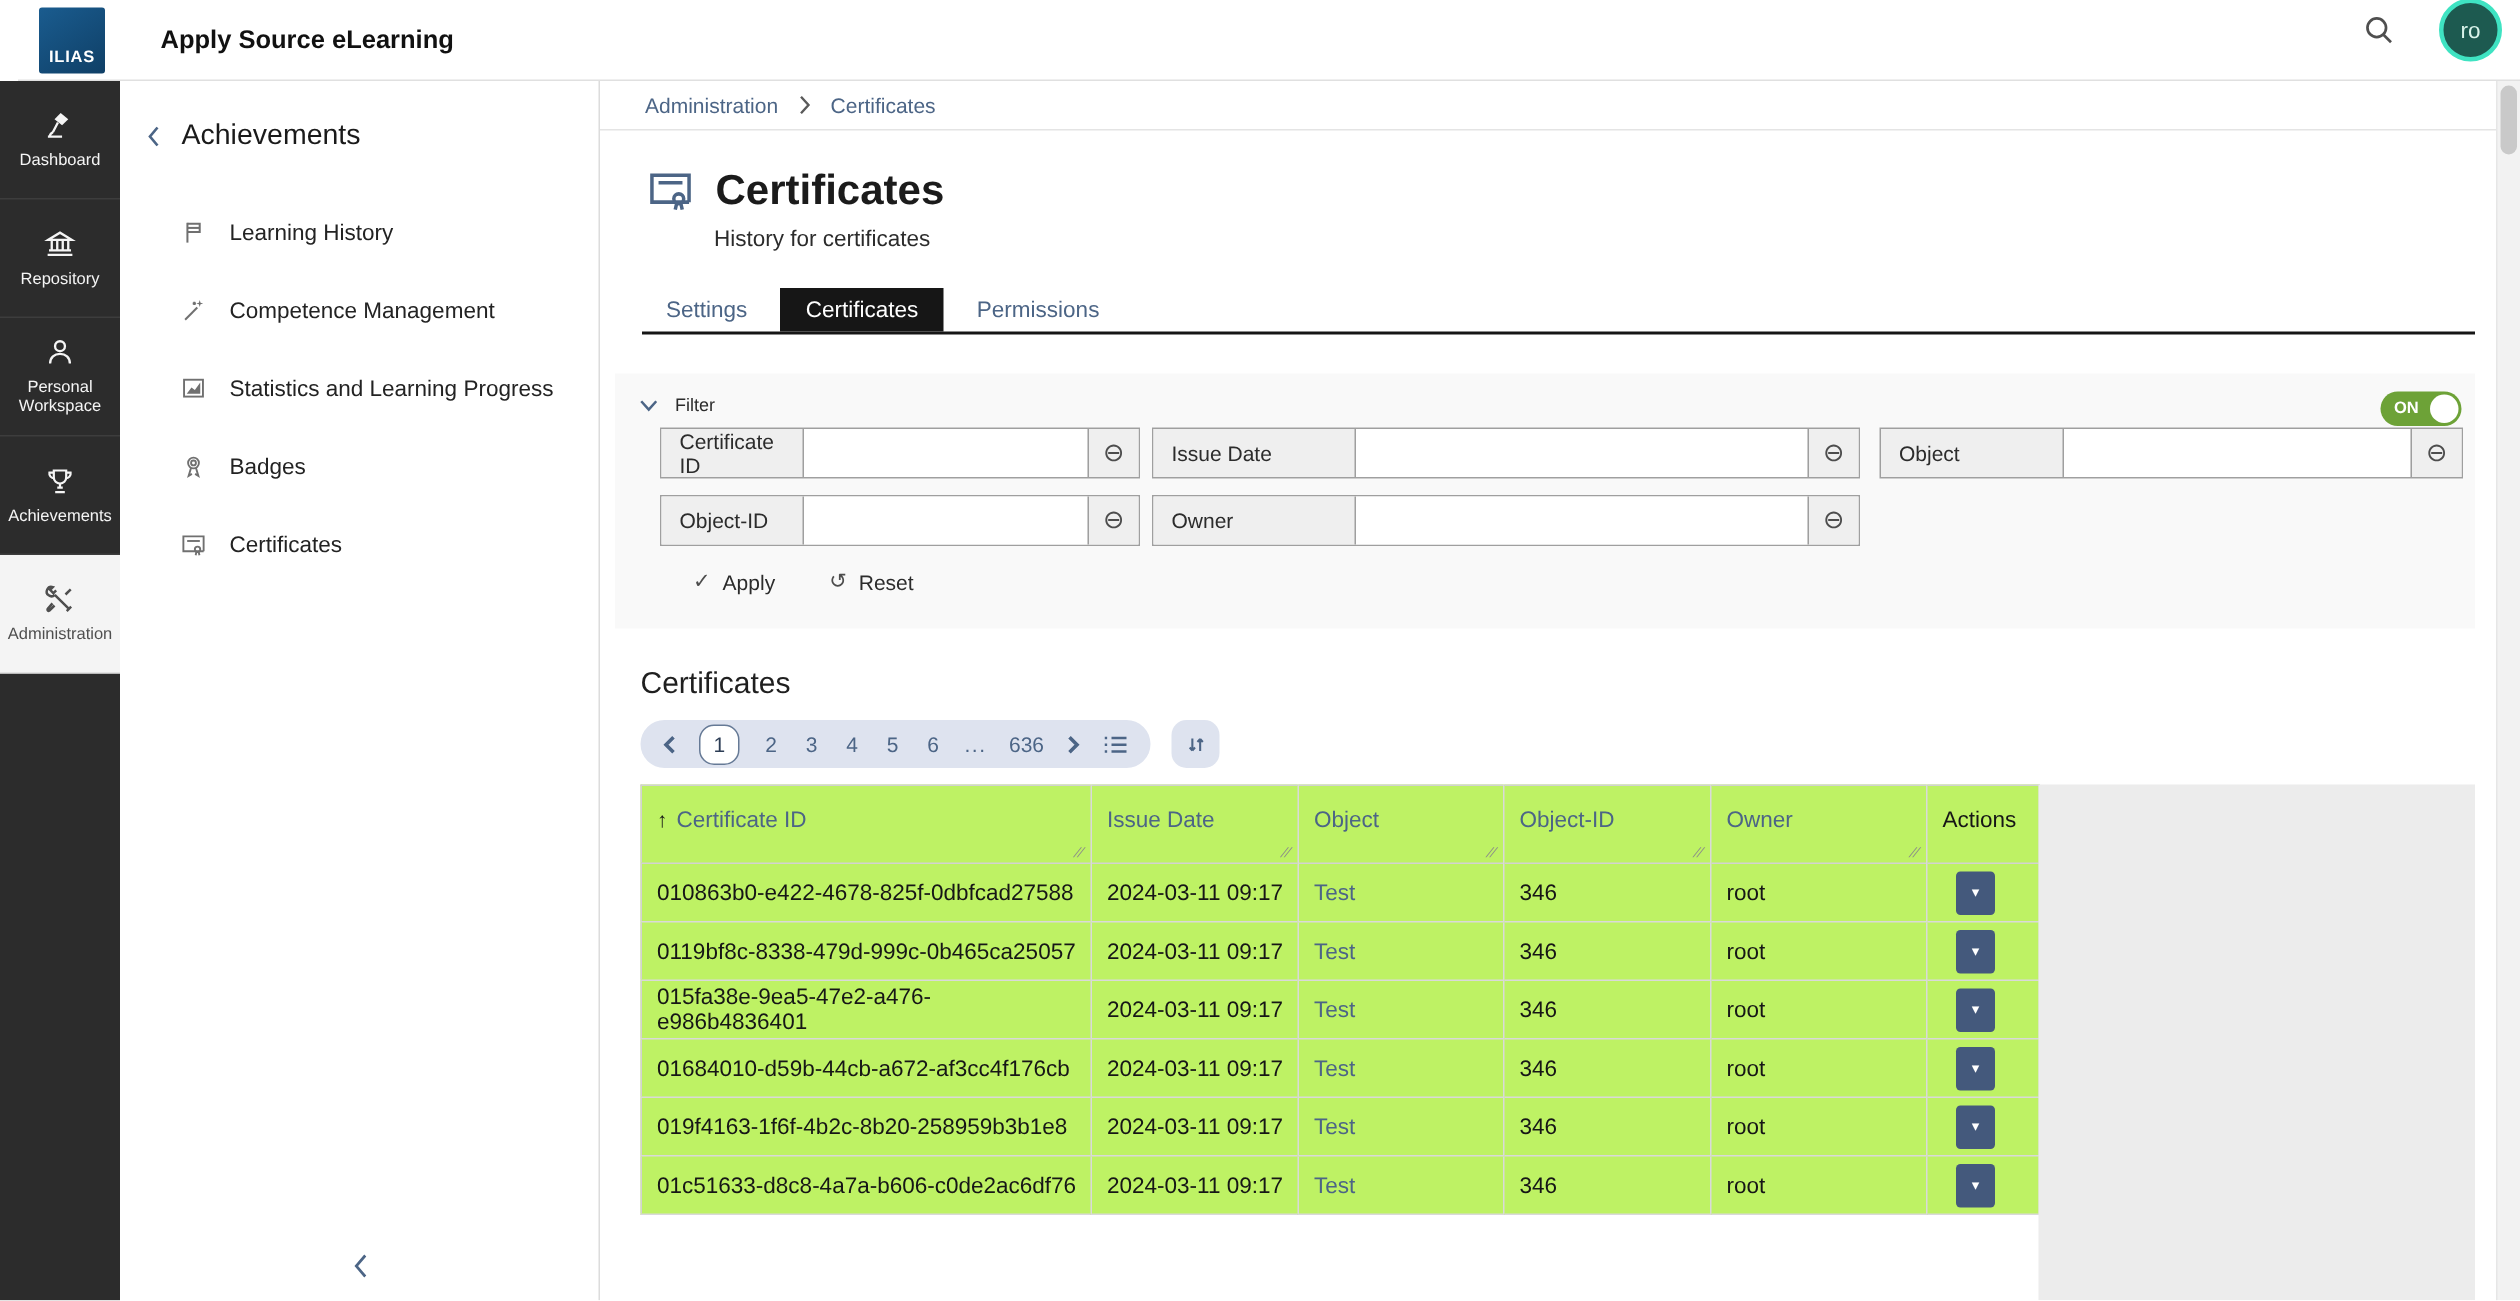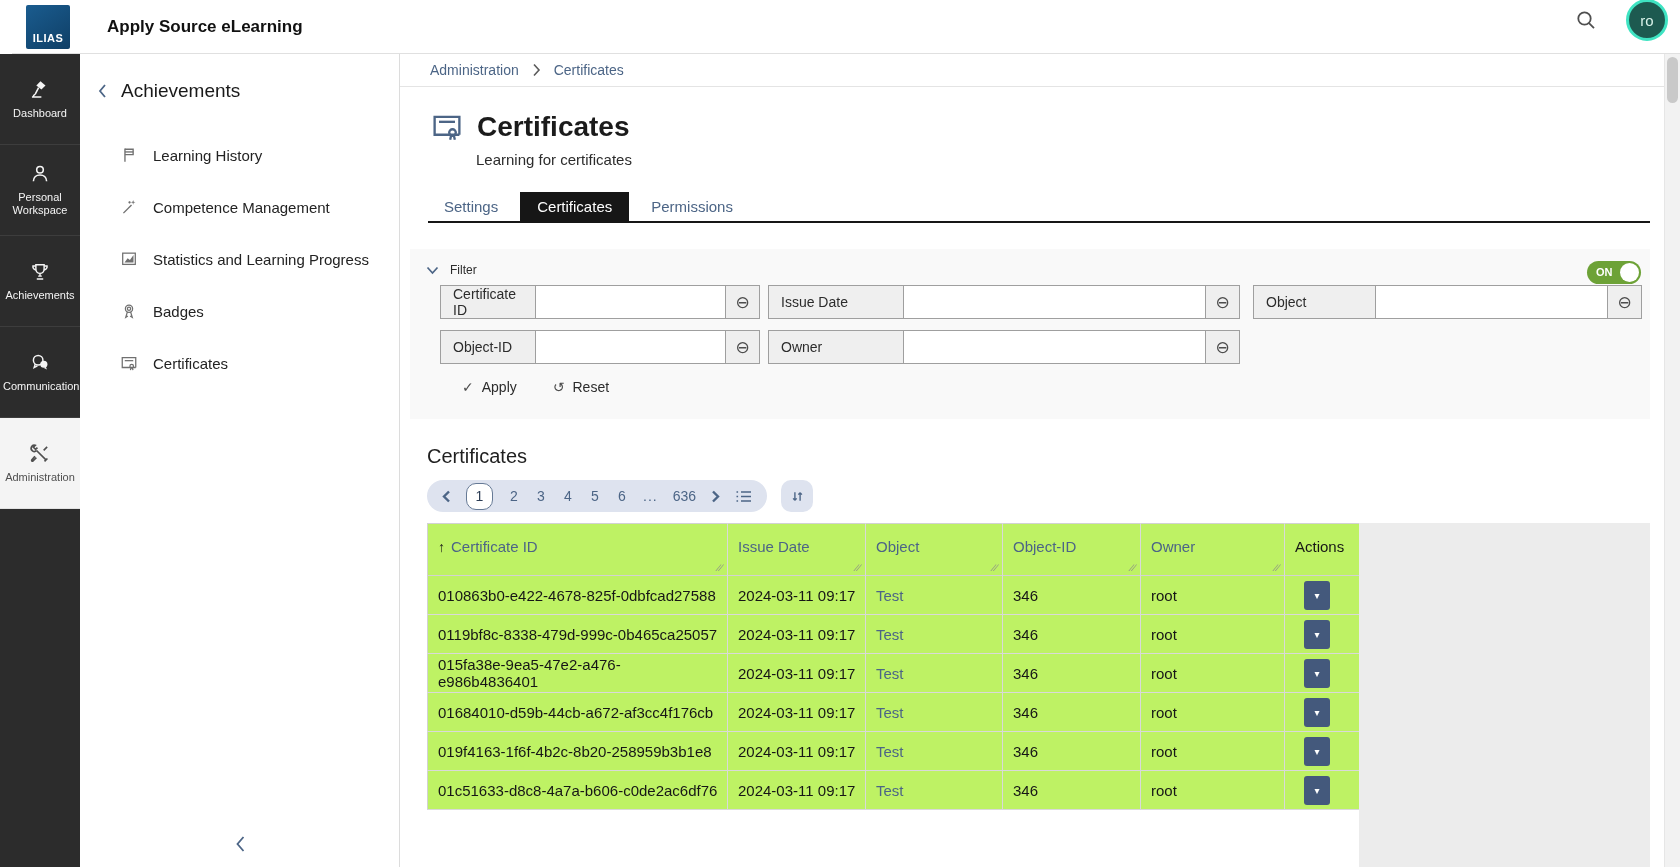--- a/index.html
+++ b/index.html
@@ -15,21 +15,21 @@
           align-items:flex-end; justify-content:center; padding-bottom:5px;
           font-size:11px; font-weight:bold; letter-spacing:.5px; cursor:pointer; }
   .app-title { margin-left:95px; font-size:17px; font-weight:700; color:#111; }
   .topbar-right { position:absolute; right:24px; top:0; height:40px; display:flex; align-items:center; gap:28px; }
   .search-btn { cursor:pointer; display:flex; }
   .avatar { width:42px; height:42px; border-radius:50%; background:#1d5a50; border:3px solid #3fe3c2;
             color:#d9f3ea; font-size:15px; display:flex; align-items:center; justify-content:center; cursor:pointer; }
 
   
   .rail { position:absolute; top:54px; left:0; bottom:0; width:80px; background:#2c2c2c; z-index:4; }
-  .rail-item { height:91px; border-bottom:1px solid #3d3d3d; color:#f5f5f5; display:flex;
+  .rail-item { height:79px; border-bottom:1px solid #3d3d3d; color:#f5f5f5; display:flex;
                flex-direction:column; align-items:center; justify-content:center; gap:6px; cursor:pointer; }
   .rail-item .ri { width:22px; height:22px; display:block; }
   .rail-item .rl { font-size:11px; text-align:center; line-height:1.15; max-width:74px; }
   .rail-item.active { background:#f4f4f4; color:#4f4f4f; border-bottom:1px solid #e2e2e2; }
 
   
   .subpanel { position:absolute; top:54px; left:80px; bottom:0; width:320px; background:#fff;
               border-right:1px solid #dcdcdc; z-index:3; }
   .subpanel-header { display:flex; align-items:center; gap:11px; padding:26px 0 0 14px; }
   .subpanel-header .back { cursor:pointer; display:flex; padding:3px; }
@@ -142,41 +142,40 @@
   <nav class="rail">
     <div class="rail-item">
       <svg class="ri" viewBox="0 0 24 24">
         <path d="M12.5 2.5 L18 7 L13.5 11.5 L8 7 Z" fill="currentColor"></path>
         <path d="M10.5 9.5 L6.8 16.5 M3.2 19.7 H13.5 M6.8 16.5 c-1.6 .9 -2.2 1.9 -2.3 3.1" stroke="currentColor" stroke-width="1.7" fill="none"></path>
       </svg>
       <span class="rl">Dashboard</span>
     </div>
     <div class="rail-item">
       <svg class="ri" viewBox="0 0 24 24" fill="none" stroke="currentColor" stroke-width="1.7">
+        <path d="M3.5 8.6 L12 3.4 L20.5 8.6 Z"></path>
+          <path d="M6 8.6 V16 M10 8.6 V16 M14 8.6 V16 M18 8.6 V16"></path>
+          <path d="M4 16.3 H20 M3 19.6 H21"></path>
+      </svg>
+      <span class="rl">Repository</span>
+    </div>
+    <div class="rail-item">
+      <svg class="ri" viewBox="0 0 24 24" fill="none" stroke="currentColor" stroke-width="1.7">
         <circle cx="12" cy="7.4" r="3.6"></circle>
           <path d="M4.8 20 c0-4.5 3.2-7 7.2-7 s7.2 2.5 7.2 7"></path>
       </svg>
       <span class="rl">Personal Workspace</span>
     </div>
     <div class="rail-item">
       <svg class="ri" viewBox="0 0 24 24" fill="none" stroke="currentColor" stroke-width="1.6">
         <path d="M7.5 4 H16.5 V9 a4.5 4.5 0 0 1 -9 0 Z"></path>
         <path d="M7.5 5.5 H4.3 a3.6 3.6 0 0 0 3.6 4.2 M16.5 5.5 H19.7 a3.6 3.6 0 0 1 -3.6 4.2"></path>
         <path d="M12 13.5 V16.5 M8.5 19.7 h7 M10 16.5 h4"></path>
       </svg>
       <span class="rl">Achievements</span>
-    </div>
-    <div class="rail-item">
-      <svg class="ri" viewBox="0 0 24 24" fill="none" stroke="currentColor" stroke-width="1.6">
-        <circle cx="10" cy="9" r="5.2"></circle>
-          <path d="M6.8 13.2 L5.6 17 L9.2 15.2"></path>
-        <circle cx="16.2" cy="13.4" r="3.9" fill="currentColor" stroke="none"></circle>
-        <path d="M18.3 16.2 L19.6 19.2 L16.2 17.5 Z" fill="currentColor" stroke="none"></path>
-      </svg>
-      <span class="rl">Communication</span>
     </div>
     <div class="rail-item active">
       <svg class="ri" viewBox="0 0 24 24" fill="none" stroke="currentColor" stroke-width="1.8">
         <path d="M8.2 8.2 L18.5 18.5 M18.5 18.5 l1.6-1.6 M18.5 18.5 l-1.6 1.6"></path>
         <path d="M8.2 8.2 a3.4 3.4 0 1 1 -1.4-5.6 l-2 2 2.4 2.4 2-2"></path>
         <path d="M16 8 L19.8 4.2 M8 16 l-3.8 3.8 c-.9 .4 -1.6-.5 -1.2-1.3 L6.5 14.5"></path>
       </svg>
       <span class="rl">Administration</span>
     </div>
   </nav>
@@ -254,21 +253,21 @@
     <div class="page-head">
       <div class="page-head-row">
         <svg width="34" height="33" viewBox="0 0 24 24" fill="none" stroke="#4c6586" stroke-width="1.7">
           <path d="M21 18 H3 V5 H21 V18"></path>
             <path d="M6.2 8.6 H17.8"></path>
           <circle cx="16" cy="16.4" r="2.4"></circle>
             <path d="M15 18.6 L14.3 21.6 M17 18.6 L17.7 21.6"></path>
         </svg>
         <h1 class="page-title">Certificates</h1>
       </div>
-      <div class="page-subtitle">Learning for certificates</div>
+      <div class="page-subtitle">History for certificates</div>
     </div>
 
     <div class="tabs">
       <span class="tab">Settings</span>
       <span class="tab active">Certificates</span>
       <span class="tab">Permissions</span>
     </div>
 
     <section class="filter-panel">
       <div class="filter-head">

